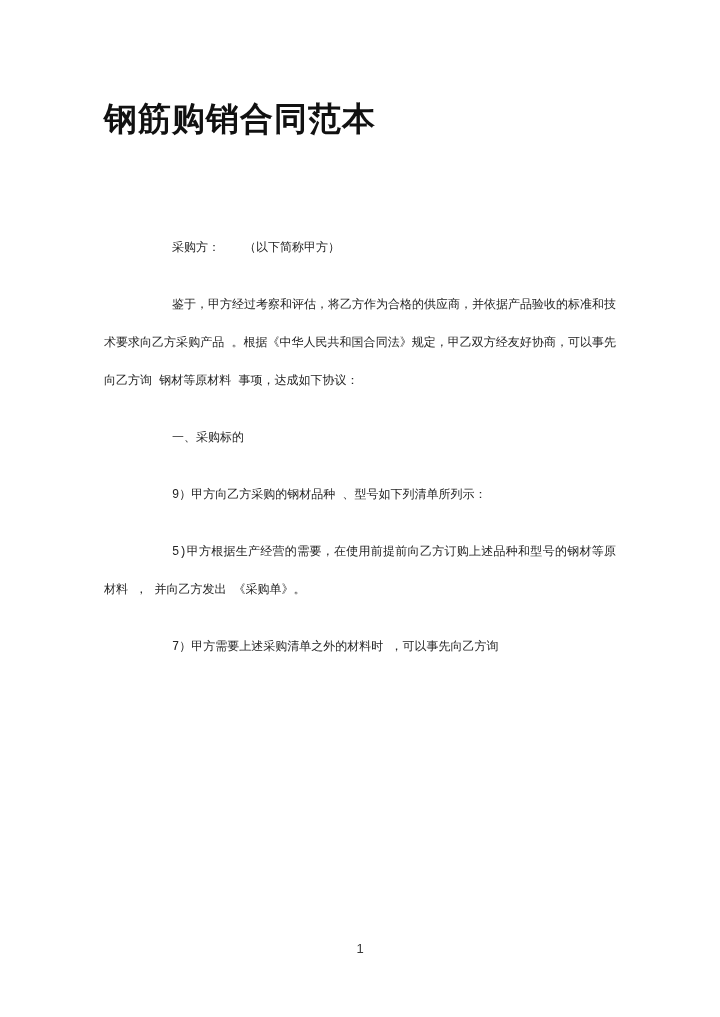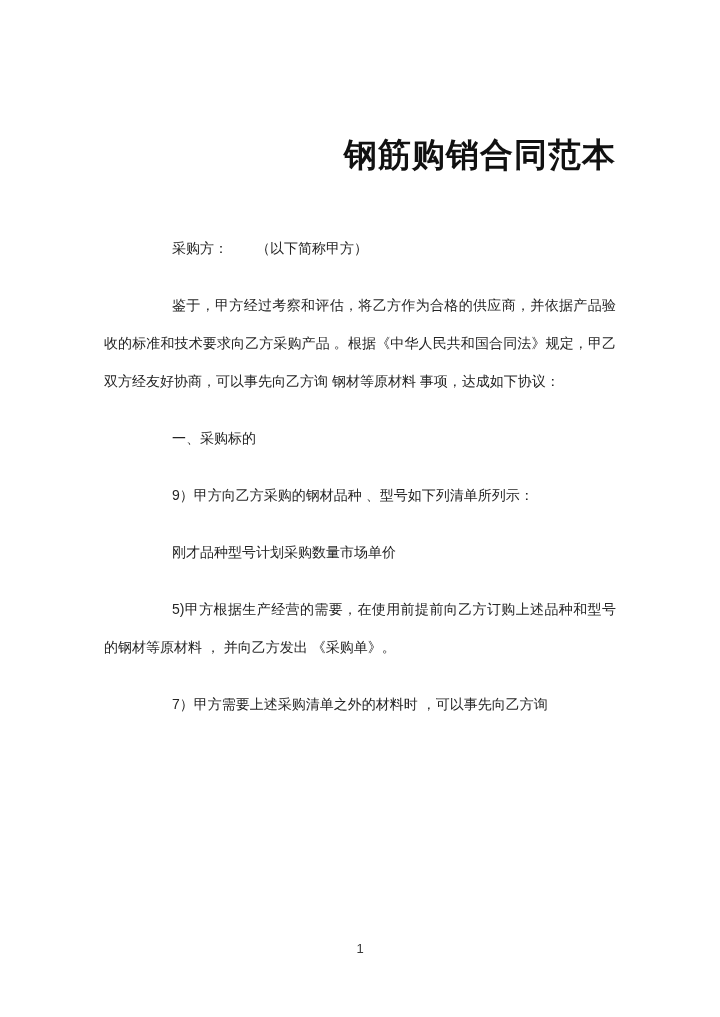--- a/index.html
+++ b/index.html
@@ -16,34 +16,34 @@
   }
   .doc-title {
     position: absolute;
     top: 101px;
     left: 104px;
     width: 512px;
     font-size: 33px;
     line-height: 36px;
     font-weight: 700;
     letter-spacing: 1px;
-    text-align: right;
+    text-align: left;
     color: #111111;
     white-space: nowrap;
-    margin-top: 36px;
   }
   .doc-body {
     position: absolute;
     top: 229px;
     left: 104px;
     width: 512px;
-    font-size: 14px;
+    font-size: 12px;
     line-height: 38px;
     text-align: justify;
     color: #242424;
+    font-family: Liberation Mono, monospace;
   }
   .doc-body p {
     text-indent: 68px;
     margin: 0 0 19px 0;
   }
   .page-number {
     position: absolute;
     top: 939px;
     left: 0;
     width: 720px;
@@ -58,20 +58,19 @@
 
 <div class="page">
 
   <h1 class="doc-title">钢筋购销合同范本</h1>
 
   <div class="doc-body">
     <p>采购方：　　（以下简称甲方）</p>
     <p>鉴于，甲方经过考察和评估，将乙方作为合格的供应商，并依据产品验收的标准和技术要求向乙方采购产品 。根据《中华人民共和国合同法》规定，甲乙双方经友好协商，可以事先向乙方询 钢材等原材料 事项，达成如下协议：</p>
     <p>一、采购标的</p>
     <p>9）甲方向乙方采购的钢材品种 、型号如下列清单所列示：</p>
-    <p>刚才品种型号计划采购数量市场单价</p>
     <p>5)甲方根据生产经营的需要，在使用前提前向乙方订购上述品种和型号的钢材等原材料 ， 并向乙方发出 《采购单》。</p>
     <p>7）甲方需要上述采购清单之外的材料时 ，可以事先向乙方询</p>
   </div>
 
   <div class="page-number">1</div>
 
 </div>
 
 </body></html>

